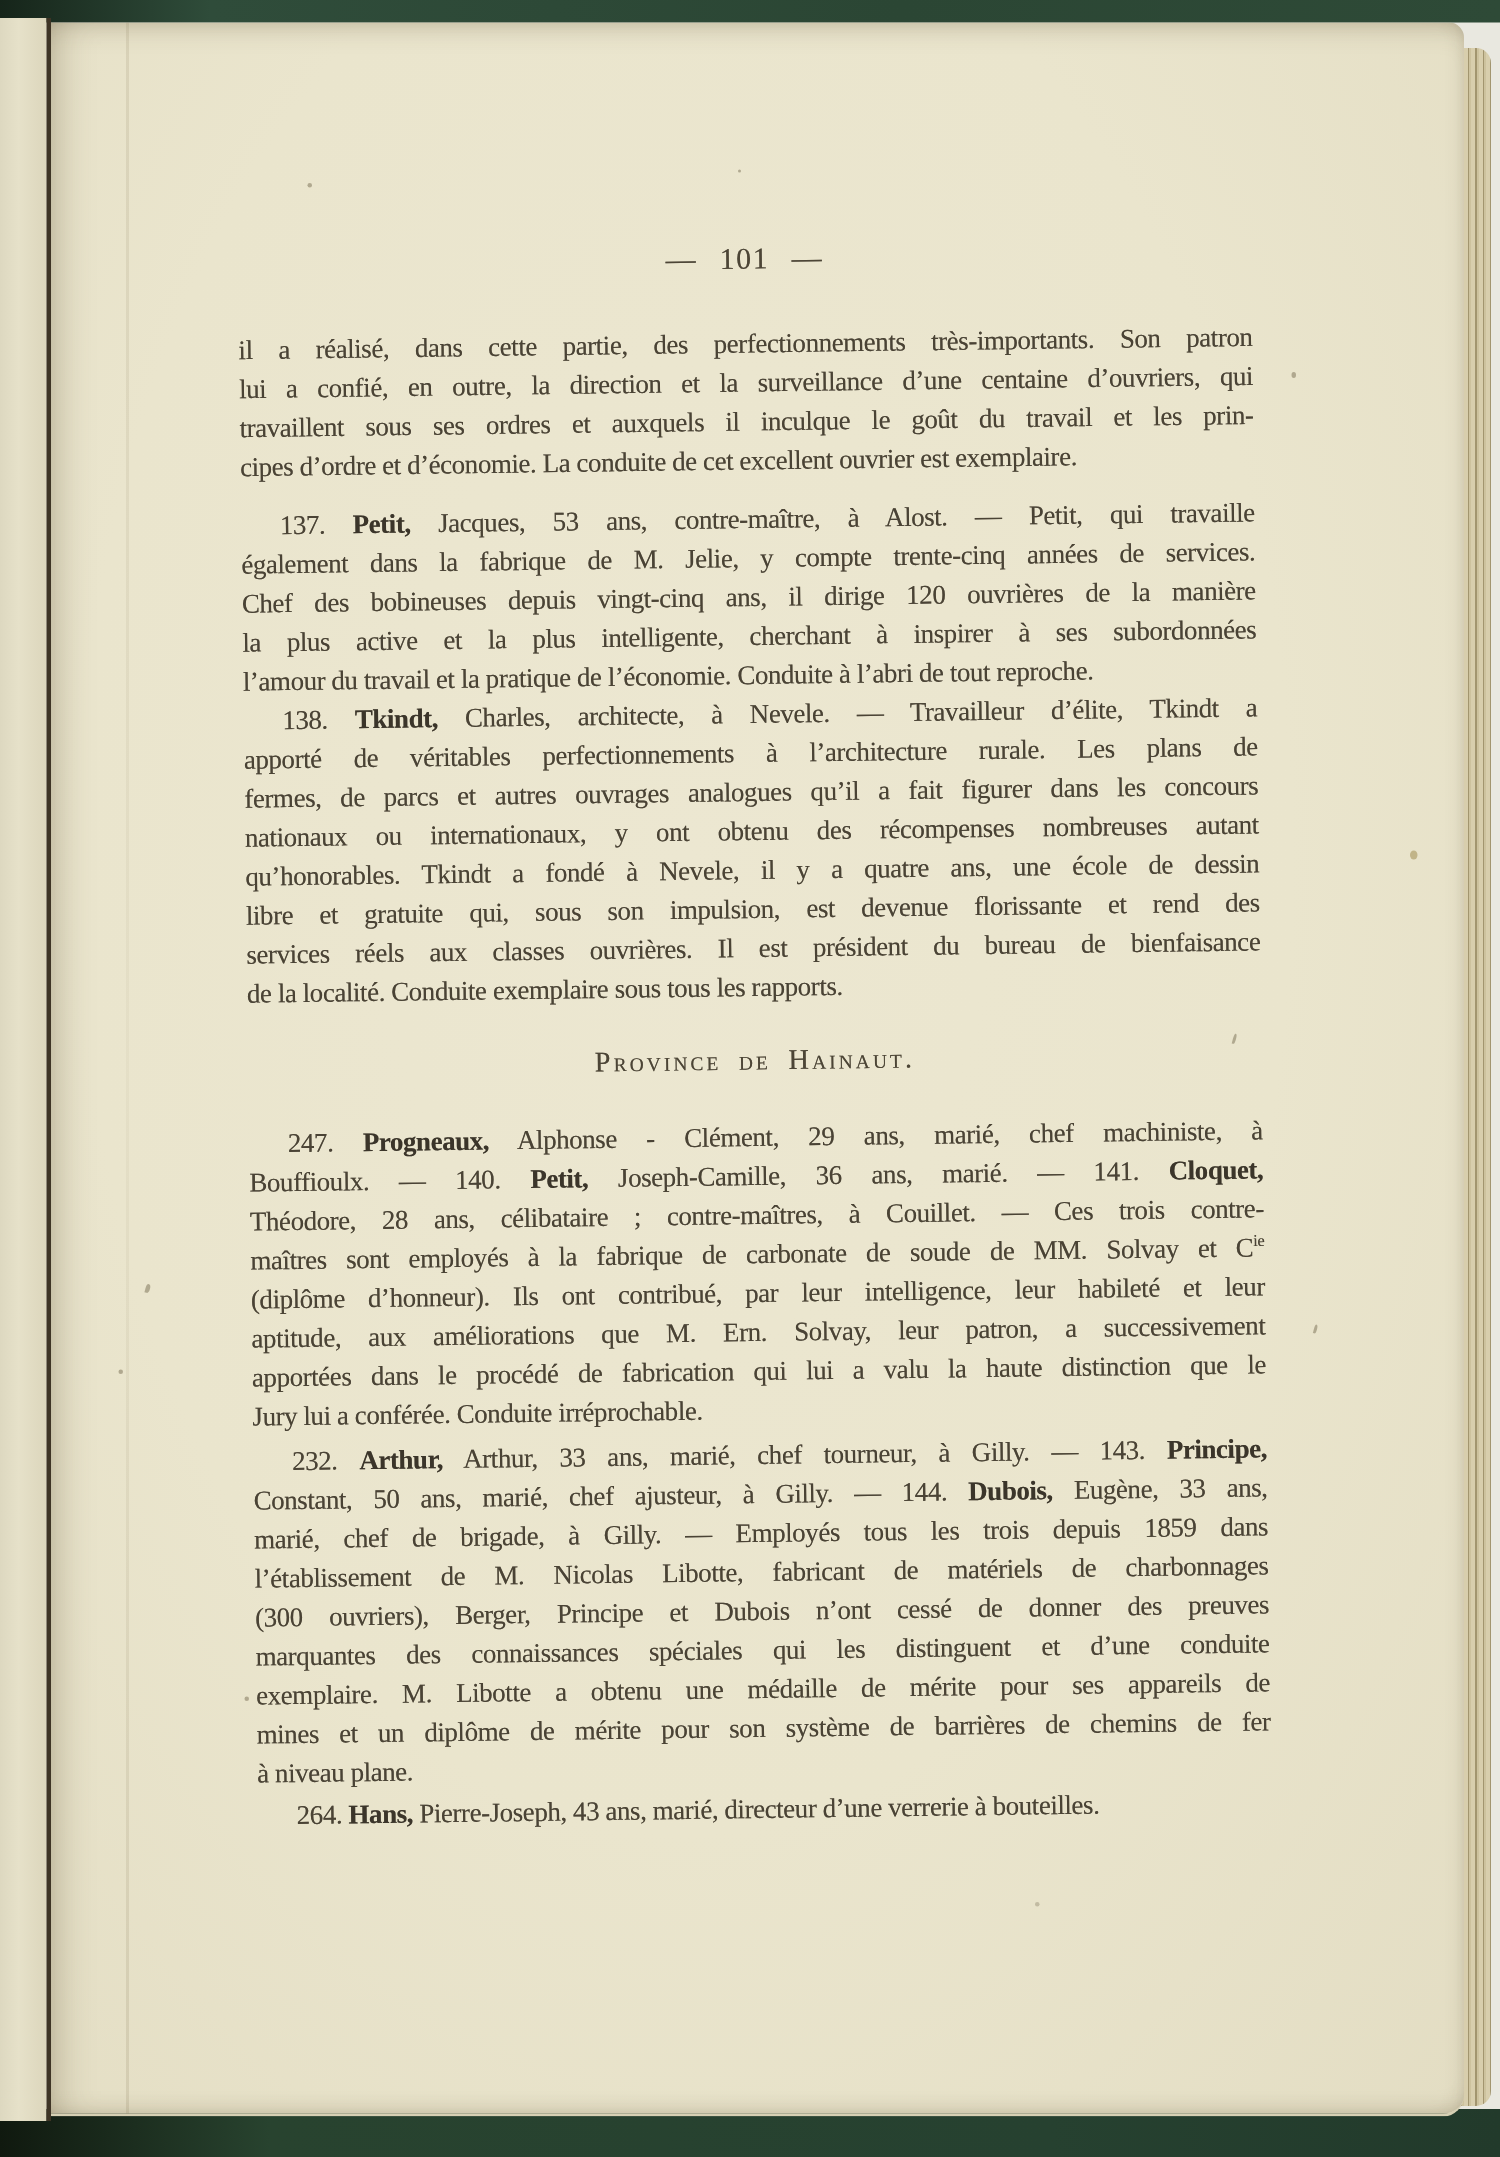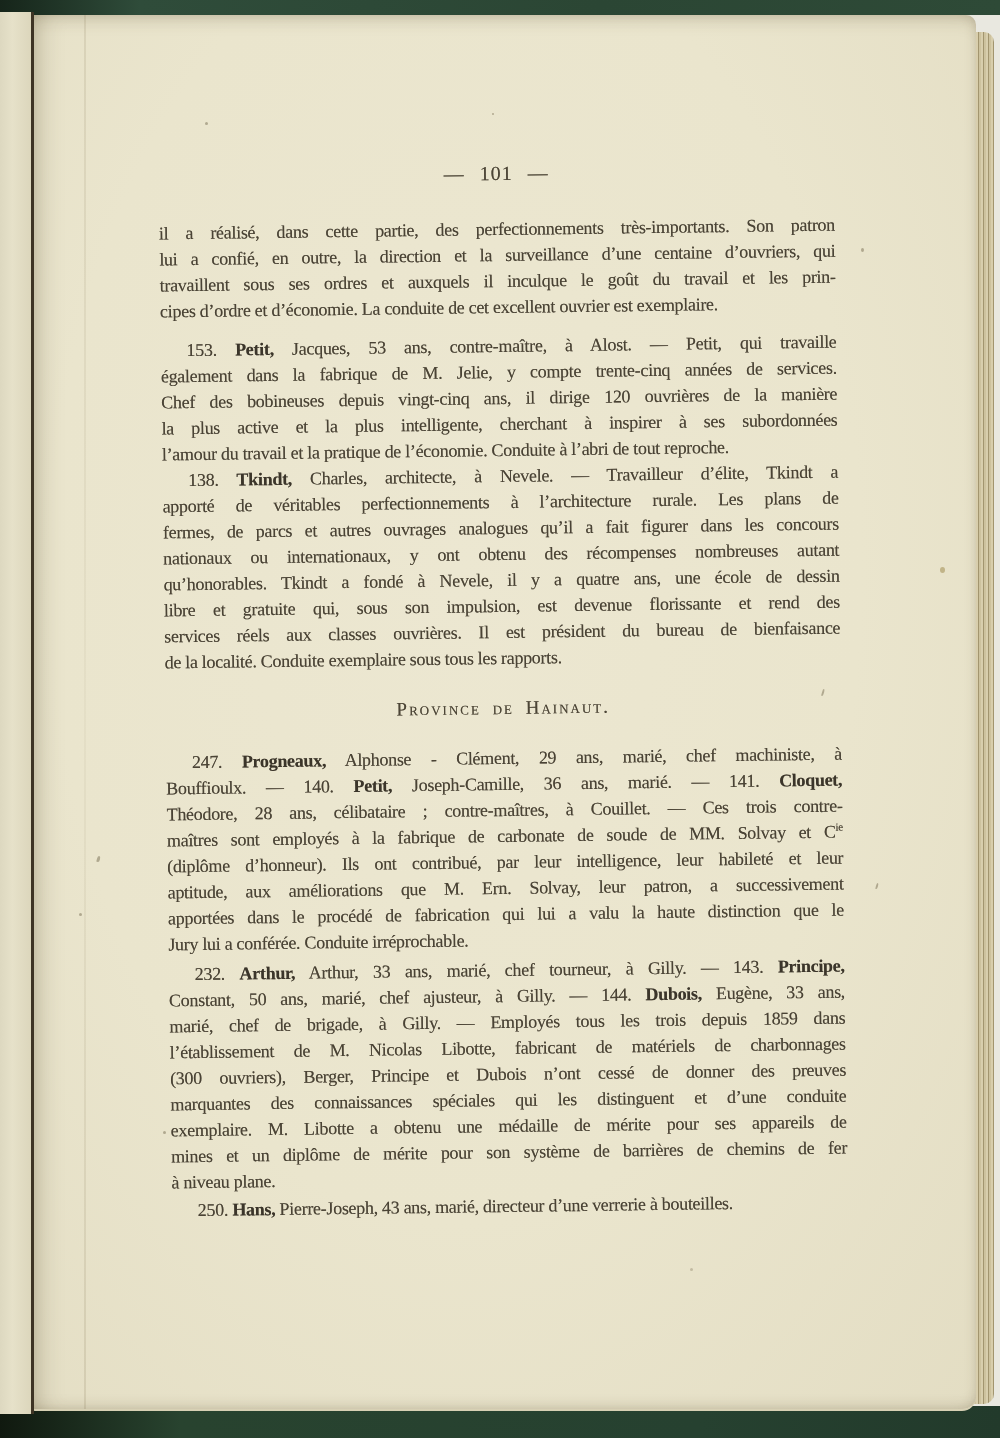--- a/index.html
+++ b/index.html
@@ -111,21 +111,21 @@
   <div class="text-block">
     <div class="page-number">— 101 —</div>
     <div class="blocks">
         <div class="para">
           <div class="line" style=""><span>il a réalisé, dans cette partie, des perfectionnements très-importants. Son patron</span></div>
           <div class="line" style=""><span>lui a confié, en outre, la direction et la surveillance d’une centaine d’ouvriers, qui</span></div>
           <div class="line" style=""><span>travaillent sous ses ordres et auxquels il inculque le goût du travail et les prin-</span></div>
           <div class="line last" style=""><span>cipes d’ordre et d’économie. La conduite de cet excellent ouvrier est exemplaire.</span></div>
         </div>
         <div class="para">
-          <div class="line indent" style=""><span>153. </span><b>Petit,</b><span> Jacques, 53 ans, contre-maître, à Alost. — Petit, qui travaille</span></div>
+          <div class="line indent" style=""><span>137. </span><b>Petit,</b><span> Jacques, 53 ans, contre-maître, à Alost. — Petit, qui travaille</span></div>
           <div class="line" style=""><span>également dans la fabrique de M. Jelie, y compte trente-cinq années de services.</span></div>
           <div class="line" style=""><span>Chef des bobineuses depuis vingt-cinq ans, il dirige 120 ouvrières de la manière</span></div>
           <div class="line" style=""><span>la plus active et la plus intelligente, cherchant à inspirer à ses subordonnées</span></div>
           <div class="line last" style=""><span>l’amour du travail et la pratique de l’économie. Conduite à l’abri de tout reproche.</span></div>
         </div>
         <div class="para">
           <div class="line indent" style=""><span>138. </span><b>Tkindt,</b><span> Charles, architecte, à Nevele. — Travailleur d’élite, Tkindt a</span></div>
           <div class="line" style=""><span>apporté de véritables perfectionnements à l’architecture rurale. Les plans de</span></div>
           <div class="line" style=""><span>fermes, de parcs et autres ouvrages analogues qu’il a fait figurer dans les concours</span></div>
           <div class="line" style=""><span>nationaux ou internationaux, y ont obtenu des récompenses nombreuses autant</span></div>
@@ -150,21 +150,21 @@
           <div class="line" style=""><span>Constant, 50 ans, marié, chef ajusteur, à Gilly. — 144. </span><b>Dubois,</b><span> Eugène, 33 ans,</span></div>
           <div class="line" style=""><span>marié, chef de brigade, à Gilly. — Employés tous les trois depuis 1859 dans</span></div>
           <div class="line" style=""><span>l’établissement de M. Nicolas Libotte, fabricant de matériels de charbonnages</span></div>
           <div class="line" style=""><span>(300 ouvriers), Berger, Principe et Dubois n’ont cessé de donner des preuves</span></div>
           <div class="line" style=""><span>marquantes des connaissances spéciales qui les distinguent et d’une conduite</span></div>
           <div class="line" style=""><span>exemplaire. M. Libotte a obtenu une médaille de mérite pour ses appareils de</span></div>
           <div class="line" style=""><span>mines et un diplôme de mérite pour son système de barrières de chemins de fer</span></div>
           <div class="line last" style=""><span>à niveau plane.</span></div>
         </div>
         <div class="para">
-          <div class="line last indent" style=""><span>250. </span><b>Hans,</b><span> Pierre-Joseph, 43 ans, marié, directeur d’une verrerie à bouteilles.</span></div>
+          <div class="line last indent" style=""><span>264. </span><b>Hans,</b><span> Pierre-Joseph, 43 ans, marié, directeur d’une verrerie à bouteilles.</span></div>
         </div>
       </div>
   </div>
 
   <div class="speck" style="left:173px;top:107px;width:3px;height:3px;"></div>
   <div class="speck" style="left:460px;top:98px;width:2px;height:2px;"></div>
   <div class="speck" style="left:829px;top:233px;width:3px;height:4px;"></div>
   <div class="speck comma" style="left:65px;top:841px;width:3px;height:6px;"></div>
   <div class="speck" style="left:47px;top:898px;width:3px;height:3px;"></div>
   <div class="speck comma" style="left:844px;top:868px;width:2px;height:6px;"></div>

